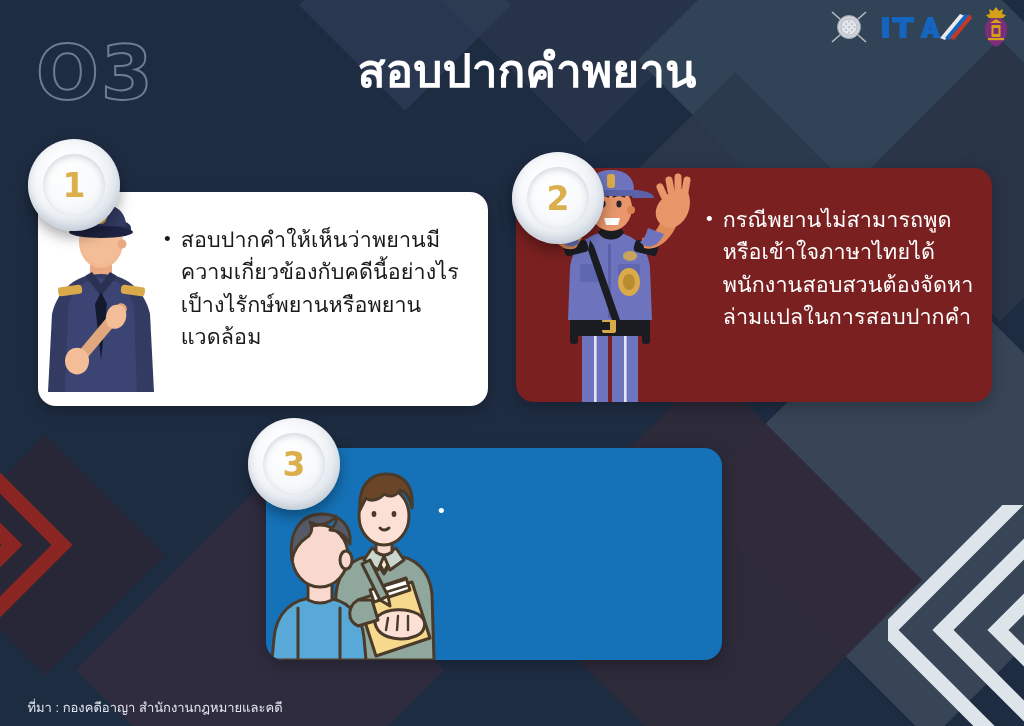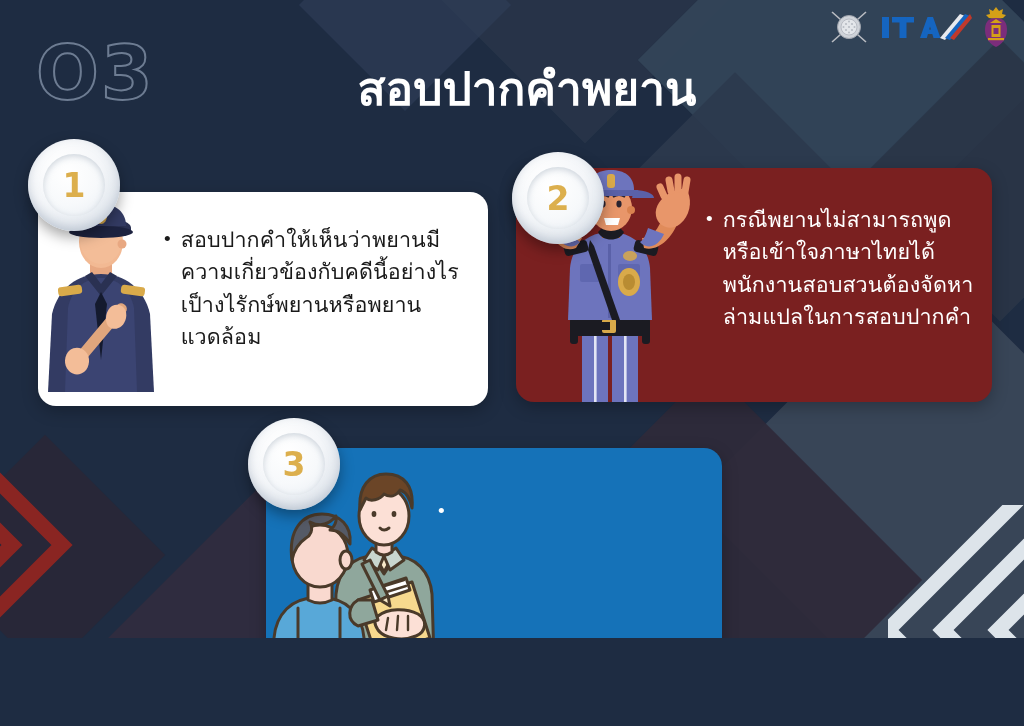--- a/index.html
+++ b/index.html
@@ -5,21 +5,21 @@
   * { margin:0; padding:0; box-sizing:border-box; }
   html,body { width:1024px; height:726px; }
   body {
     font-family:"Liberation Sans", sans-serif;
     background:#1e2c42;
     overflow:hidden;
     position:relative;
   }
   #slide {
     position:absolute; inset:0;
-    width:1024px; height:638px;
+    width:1024px; height:726px;
     background:#1e2c42;
     overflow:hidden;
   }
 
   
   .bg-layer { position:absolute; inset:0; overflow:hidden; pointer-events:none; }
 
   .diag {
     position:absolute;
     transform:rotate(45deg);
@@ -47,21 +47,21 @@
   .num-outline {
     position:absolute; left:36px; top:36px;
     font-size:74px; font-weight:bold;
     letter-spacing:2px;
     color:transparent;
     -webkit-text-stroke:2px #6d7c92;
     line-height:1;
     font-family:"DejaVu Sans", sans-serif;
   }
   .slide-title {
-    position:absolute; left:0; top:63px; width:1024px;
+    position:absolute; left:0; top:45px; width:1024px;
     text-align:center;
     padding-left:30px;
     font-size:46px; font-weight:bold; color:#ffffff;
     letter-spacing:0px;
     line-height:1.15;
   }
 
   
   .logos {
     position:absolute; right:14px; top:6px;
@@ -426,15 +426,16 @@
     <span class="badge-num">1</span>
   </div>
   <div class="badge" id="badge2">
     <span class="badge-num">2</span>
   </div>
   <div class="badge" id="badge3">
     <span class="badge-num">3</span>
   </div>
 
   <div class="footer">
+    <div class="footer-th">ที่มา : กองคดีอาญา สำนักงานกฎหมายและคดี</div>
   </div>
 
 </div>
 
 </body></html>

